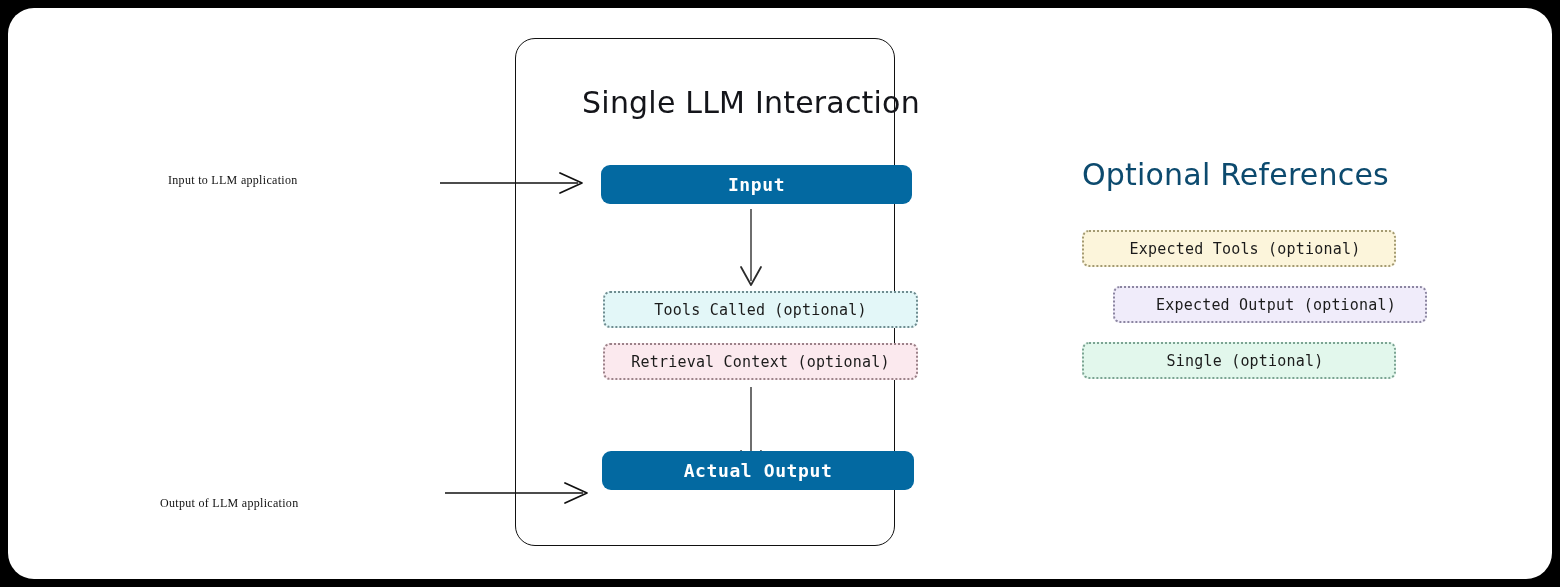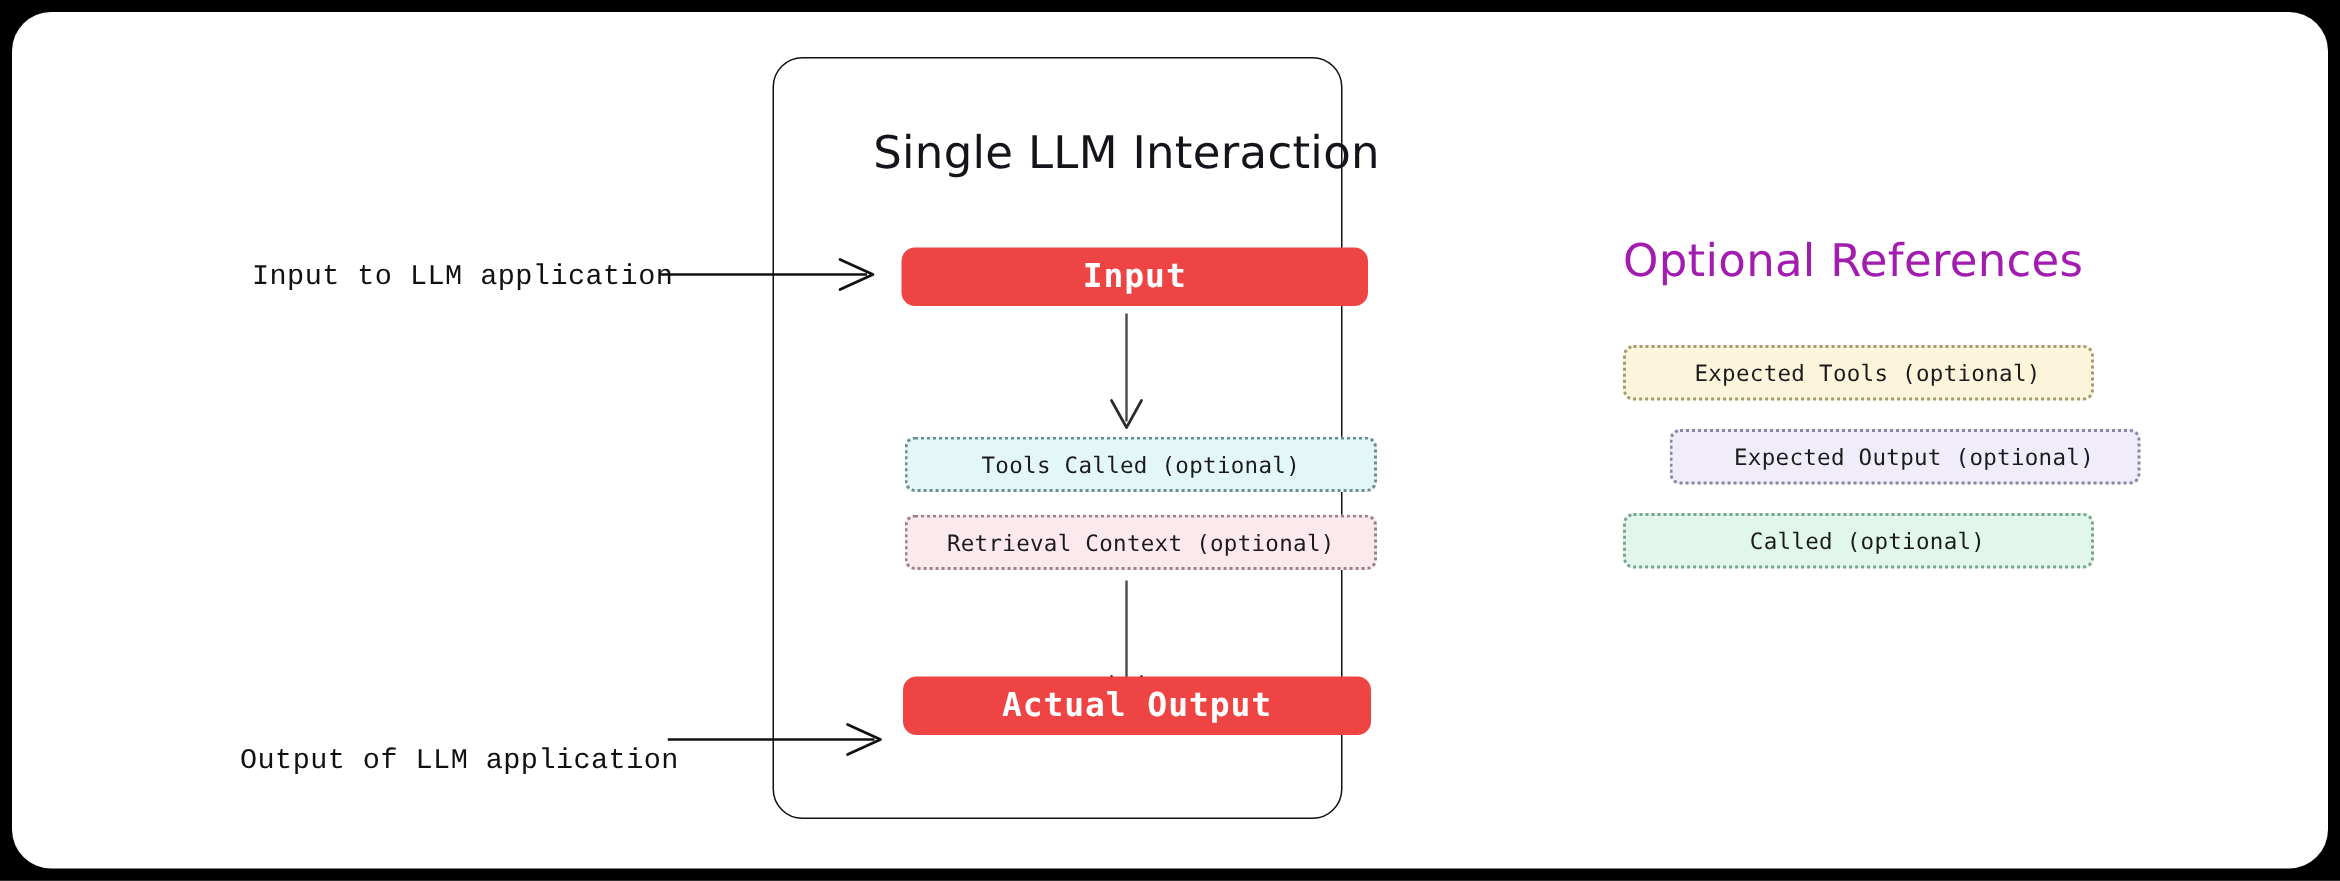--- a/index.html
+++ b/index.html
@@ -55,25 +55,25 @@
     font-family: "DejaVu Sans", sans-serif;
     font-size: 30px;
     font-weight: 400;
     color: #14151a;
     letter-spacing: 0.2px;
   }
 
   
   .node-dark {
     position: absolute;
-    background: #ef4444;
+    background: #0369a1;
     border-radius: 9px;
     color: #ffffff;
     font-family: "DejaVu Sans Mono", monospace;
-    font-size: 22px;
+    font-size: 18px;
     font-weight: 700;
     display: flex;
     align-items: center;
     justify-content: center;
     letter-spacing: 0.6px;
   }
 
   #node-input {
     left: 85px;
     top: 126px;
@@ -125,22 +125,22 @@
   .flow-arrow {
     position: absolute;
     left: 218px;
   }
   #arrow-input-to-tools { top: 168px; }
   #arrow-tools-to-output { top: 346px; }
 
   
   .side-label {
     position: absolute;
-    font-family: Liberation Mono, monospace;
-    font-size: 19px;
+    font-family: Liberation Serif, serif;
+    font-size: 12px;
     color: #111111;
     white-space: nowrap;
     letter-spacing: 0.3px;
   }
   #label-input-to-llm {
     left: 160px;
     top: 165px;
   }
   #label-output-of-llm {
     left: 152px;
@@ -165,21 +165,21 @@
     position: absolute;
     left: 1074px;
     top: 148px;
     width: 320px;
   }
 
   .references-title {
     font-family: "DejaVu Sans", sans-serif;
     font-size: 30px;
     font-weight: 400;
-    color: #a21caf;
+    color: #0c4a6e;
     letter-spacing: 0.2px;
     line-height: 38px;
     margin: 0 0 36px 0;
   }
 
   .ref-box {
     width: 314px;
     height: 37px;
     border: 2px dotted #8a8a8a;
     border-radius: 7px;
@@ -241,17 +241,17 @@
       <path d="M120 5 L142 15 L120 25" fill="none" stroke="#111111" stroke-width="1.8" stroke-linecap="round" stroke-linejoin="round"></path>
     </svg>
 
     <div class="references">
       <div class="references-title">Optional References</div>
 
       <div class="ref-box yellow">Expected Tools (optional)</div>
 
       <div class="ref-box purple">Expected Output (optional)</div>
 
-      <div class="ref-box mint">Called (optional)</div>
+      <div class="ref-box mint">Single (optional)</div>
     </div>
 
   </div>
 </div>
 
 </body></html>

